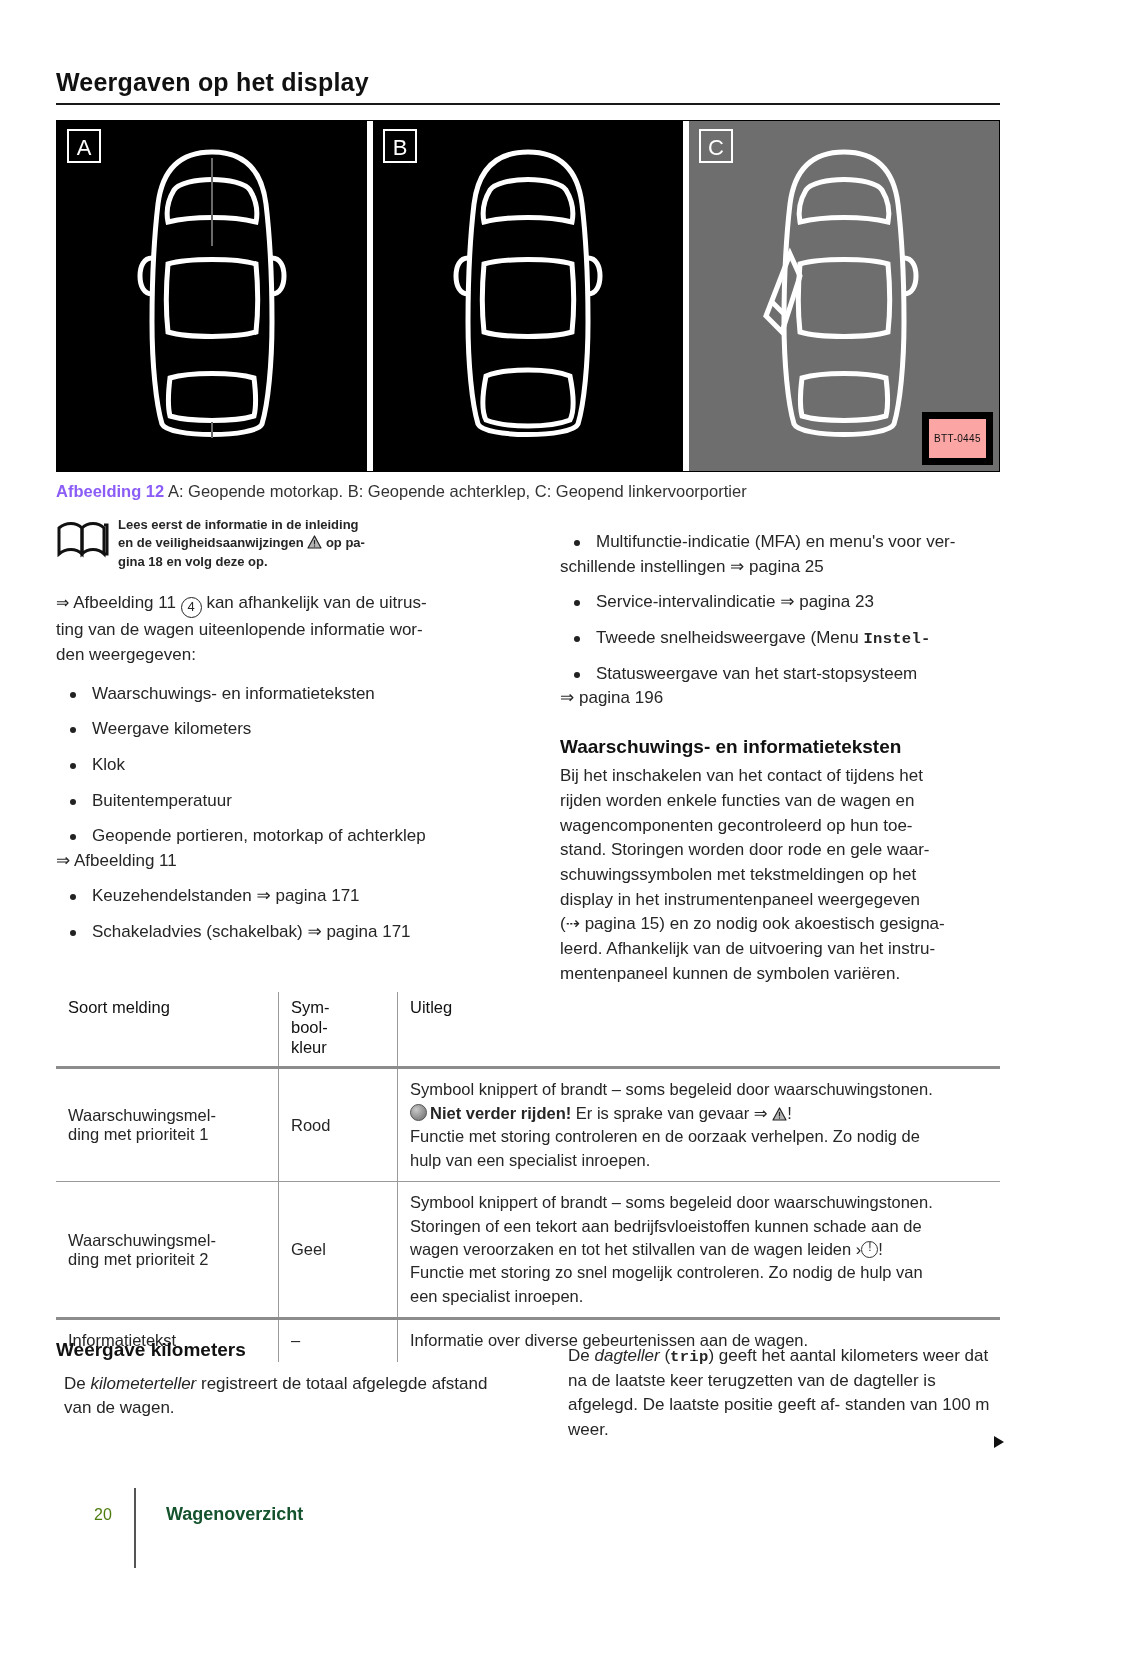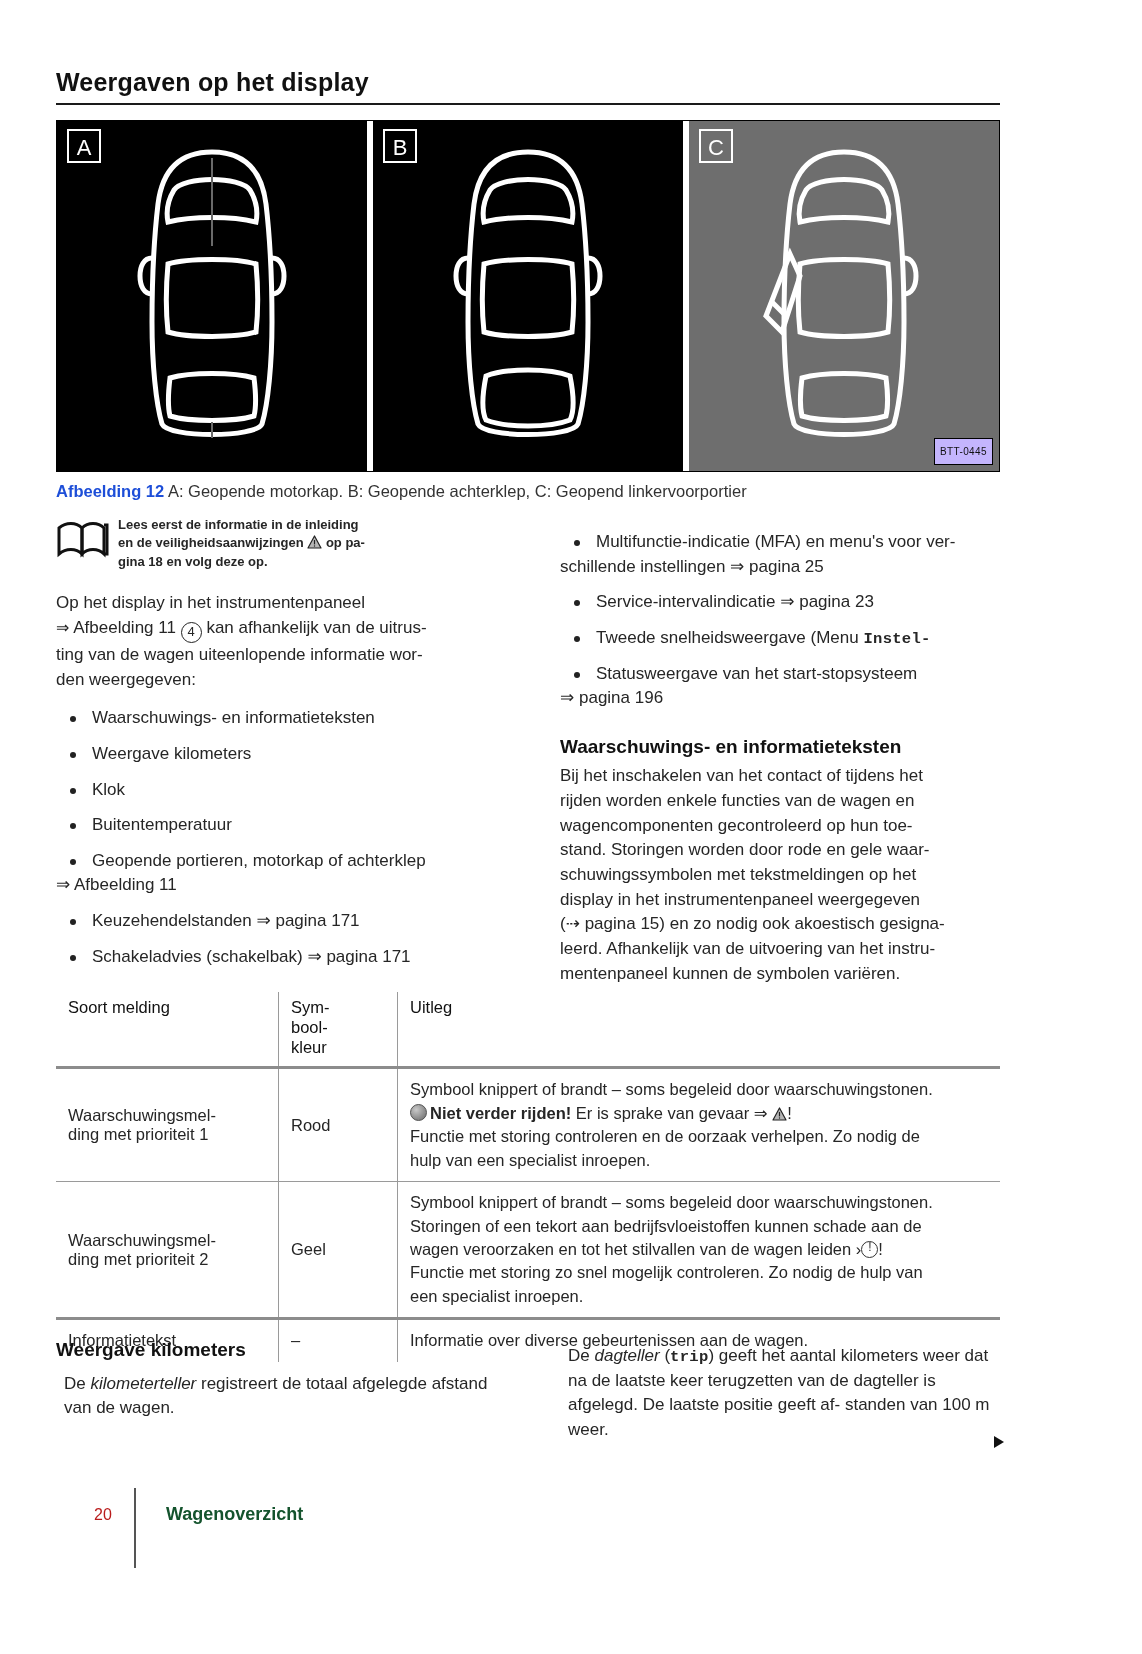--- a/index.html
+++ b/index.html
@@ -90,39 +90,39 @@
     transform: translate(-50%,-50%);
     width: 168px;
     height: 300px;
   }
   .car svg { display: block; }
 
   .fig-code {
     position: absolute;
     right: 6px;
     bottom: 6px;
-    background: #c4b5fd;
-    border: 1px solid #000000;
+    background: #fca5a5;
+    border: 7px solid #000000;
     color: #111;
     font-size: 10px;
     letter-spacing: 0.4px;
-    padding: 7px 5px;
+    padding: 14px 5px;
     font-family: "Liberation Sans", sans-serif;
   }
 
   
   .caption {
     position: absolute;
     left: 56px;
     top: 482px;
     width: 944px;
     font-size: 16.5px;
     color: #333;
   }
-  .caption b { color: #1d4ed8; }
+  .caption b { color: #8b5cf6; }
 
   
   .col {
     position: absolute;
     width: 440px;
     font-size: 17px;
     line-height: 1.45;
     color: #262626;
   }
   .col-left  { left: 56px;  top: 516px; }
@@ -289,21 +289,21 @@
     left: 86px;
     top: 1496px;
     width: 900px;
     height: 70px;
   }
   .footer .pagenum {
     position: absolute;
     left: 8px;
     top: 10px;
     font-size: 16px;
-    color: #b91c1c;
+    color: #4d7c0f;
   }
   .footer .fdiv {
     position: absolute;
     left: 48px;
     top: -8px;
     width: 2px;
     height: 80px;
     background: #555;
   }
   .footer .fsec {
@@ -408,21 +408,20 @@
             <path d="M7.5 5 L7.5 9.4" stroke="#222" stroke-width="1.2"></path>
             <circle cx="7.5" cy="11" r="0.7" fill="#222"></circle>
           </svg>
         </span>
         <span>op pa-</span>
       </p>
       <p>gina 18 en volg deze op.</p>
     </div>
 
     <div class="para">
-      <div>Op het display in het instrumentenpaneel</div>
       <div>
         <span class="arrow">⇒</span>
         <span>Afbeelding 11</span>
         <span style="display:inline-block;width:19px;height:19px;border:1.5px solid #222;border-radius:50%;text-align:center;line-height:17px;font-size:13px;vertical-align:-3px;">4</span>
         <span>kan afhankelijk van de uitrus-</span>
       </div>
       <div>ting van de wagen uiteenlopende informatie wor-</div>
       <div>den weergegeven:</div>
     </div>
 

